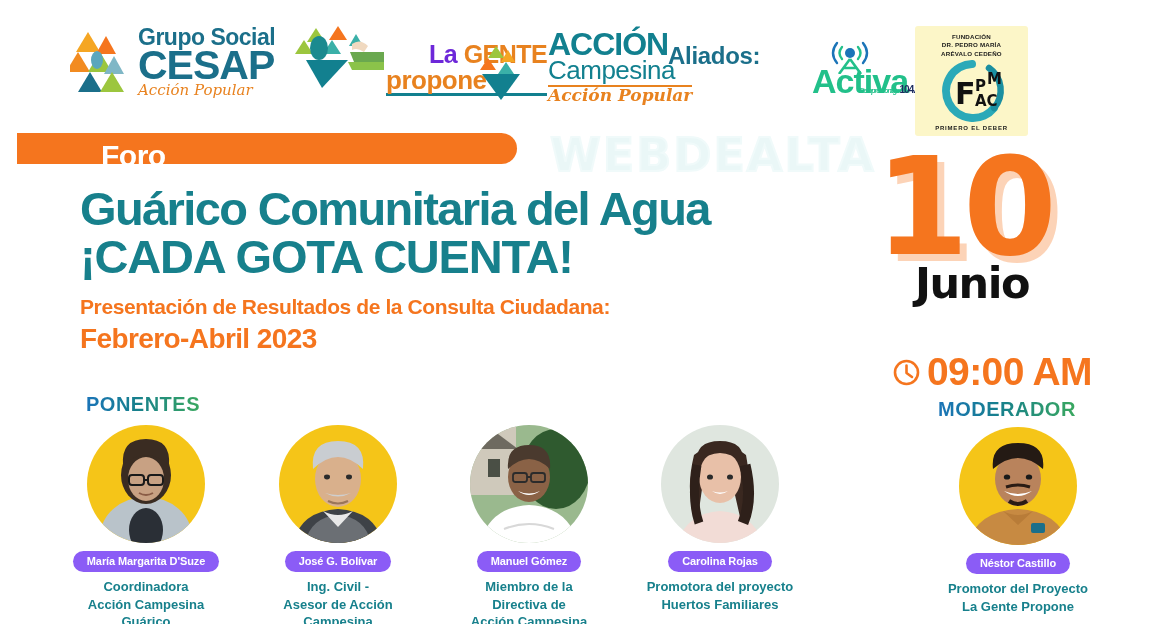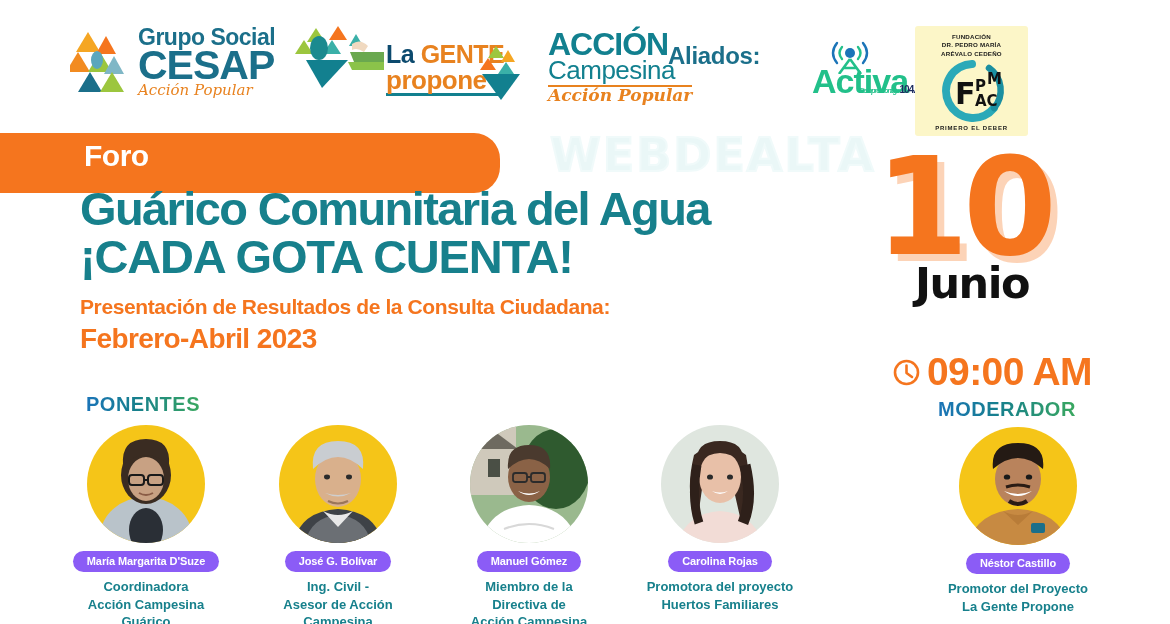--- a/index.html
+++ b/index.html
@@ -33,21 +33,21 @@
   .cesap .txt { line-height:1; }
   .cesap .l1 { font-size:23px; color:#1b6f8a; font-weight:600; letter-spacing:-0.5px; }
   .cesap .l2 { font-size:41px; color:#1b6f8a; font-weight:700; letter-spacing:-1px; margin-top:-4px; }
   .cesap .l3 { font-size:15px; color:#e8821f; font-style:italic; font-family:"DejaVu Serif", serif; margin-top:-3px; }
 
   
   .gente { left:292px; top:26px; }
   .gente .mark { width:92px; height:70px; position:relative; margin-right:2px; }
   .gente .txt { line-height:1; }
   .gente .l1 { font-size:25px; font-weight:700; color:#e8821f; letter-spacing:-0.5px; }
-  .gente .l1 i { font-style:normal; color:#0c4a6e; }
+  .gente .l1 i { font-style:normal; color:#6d28d9;margin-left:43px; }
   .gente .l2 { font-size:26px; font-weight:700; color:#e8821f; border-bottom:3px solid #12808f; letter-spacing:-0.5px; }
 
   
   .campesina { left:478px; top:28px; }
   .campesina .mark { width:46px; height:58px; position:relative; margin-right:4px; }
   .campesina .txt { line-height:1;margin-left:20px; }
   .campesina .l1 { font-size:32px; font-weight:700; color:#12808f; letter-spacing:-1px; }
   .campesina .l2 { font-size:26px; font-weight:400; color:#12808f; letter-spacing:-0.5px; margin-top:-3px; }
   .campesina .l3 { font-size:17px; font-style:italic; font-weight:700; color:#e8821f;
                    font-family:"DejaVu Serif", serif; border-top:2px solid #e8821f; margin-top:2px; }
@@ -70,21 +70,21 @@
   .fpmac { left:915px; top:26px; width:113px; height:110px; background:#fcf6c8;
            border-radius:3px; display:block; }
   .fpmac .top { font-size:6.2px; font-weight:700; color:#1a1a1a; text-align:center;
                 padding-top:7px; line-height:1.35; letter-spacing:0.2px; }
   .fpmac .ring { position:relative; width:74px; height:62px; margin:2px auto 0; }
   .fpmac .bot { font-size:6px; font-weight:700; color:#1a1a1a; text-align:center;
                 letter-spacing:0.8px; margin-top:3px; }
 
   
   .foro-bar {
-    position:absolute; left:0; top:133px; width:500px; height:60px;
+    position:absolute; left:17px; top:133px; width:500px; height:31px;
     background:#f5751e; border-radius:0 26px 26px 0; z-index:4;
   }
   .foro-bar .label {
     position:absolute; left:84px; top:6px;
     font-size:30px; font-weight:700; color:#ffffff; letter-spacing:-0.5px;
   }
 
   
   .title-block { position:absolute; left:80px; top:185px; z-index:4; }
   .t1 { font-size:47px; font-weight:700; color:#17808c; letter-spacing:-1.6px; line-height:1.02; }

